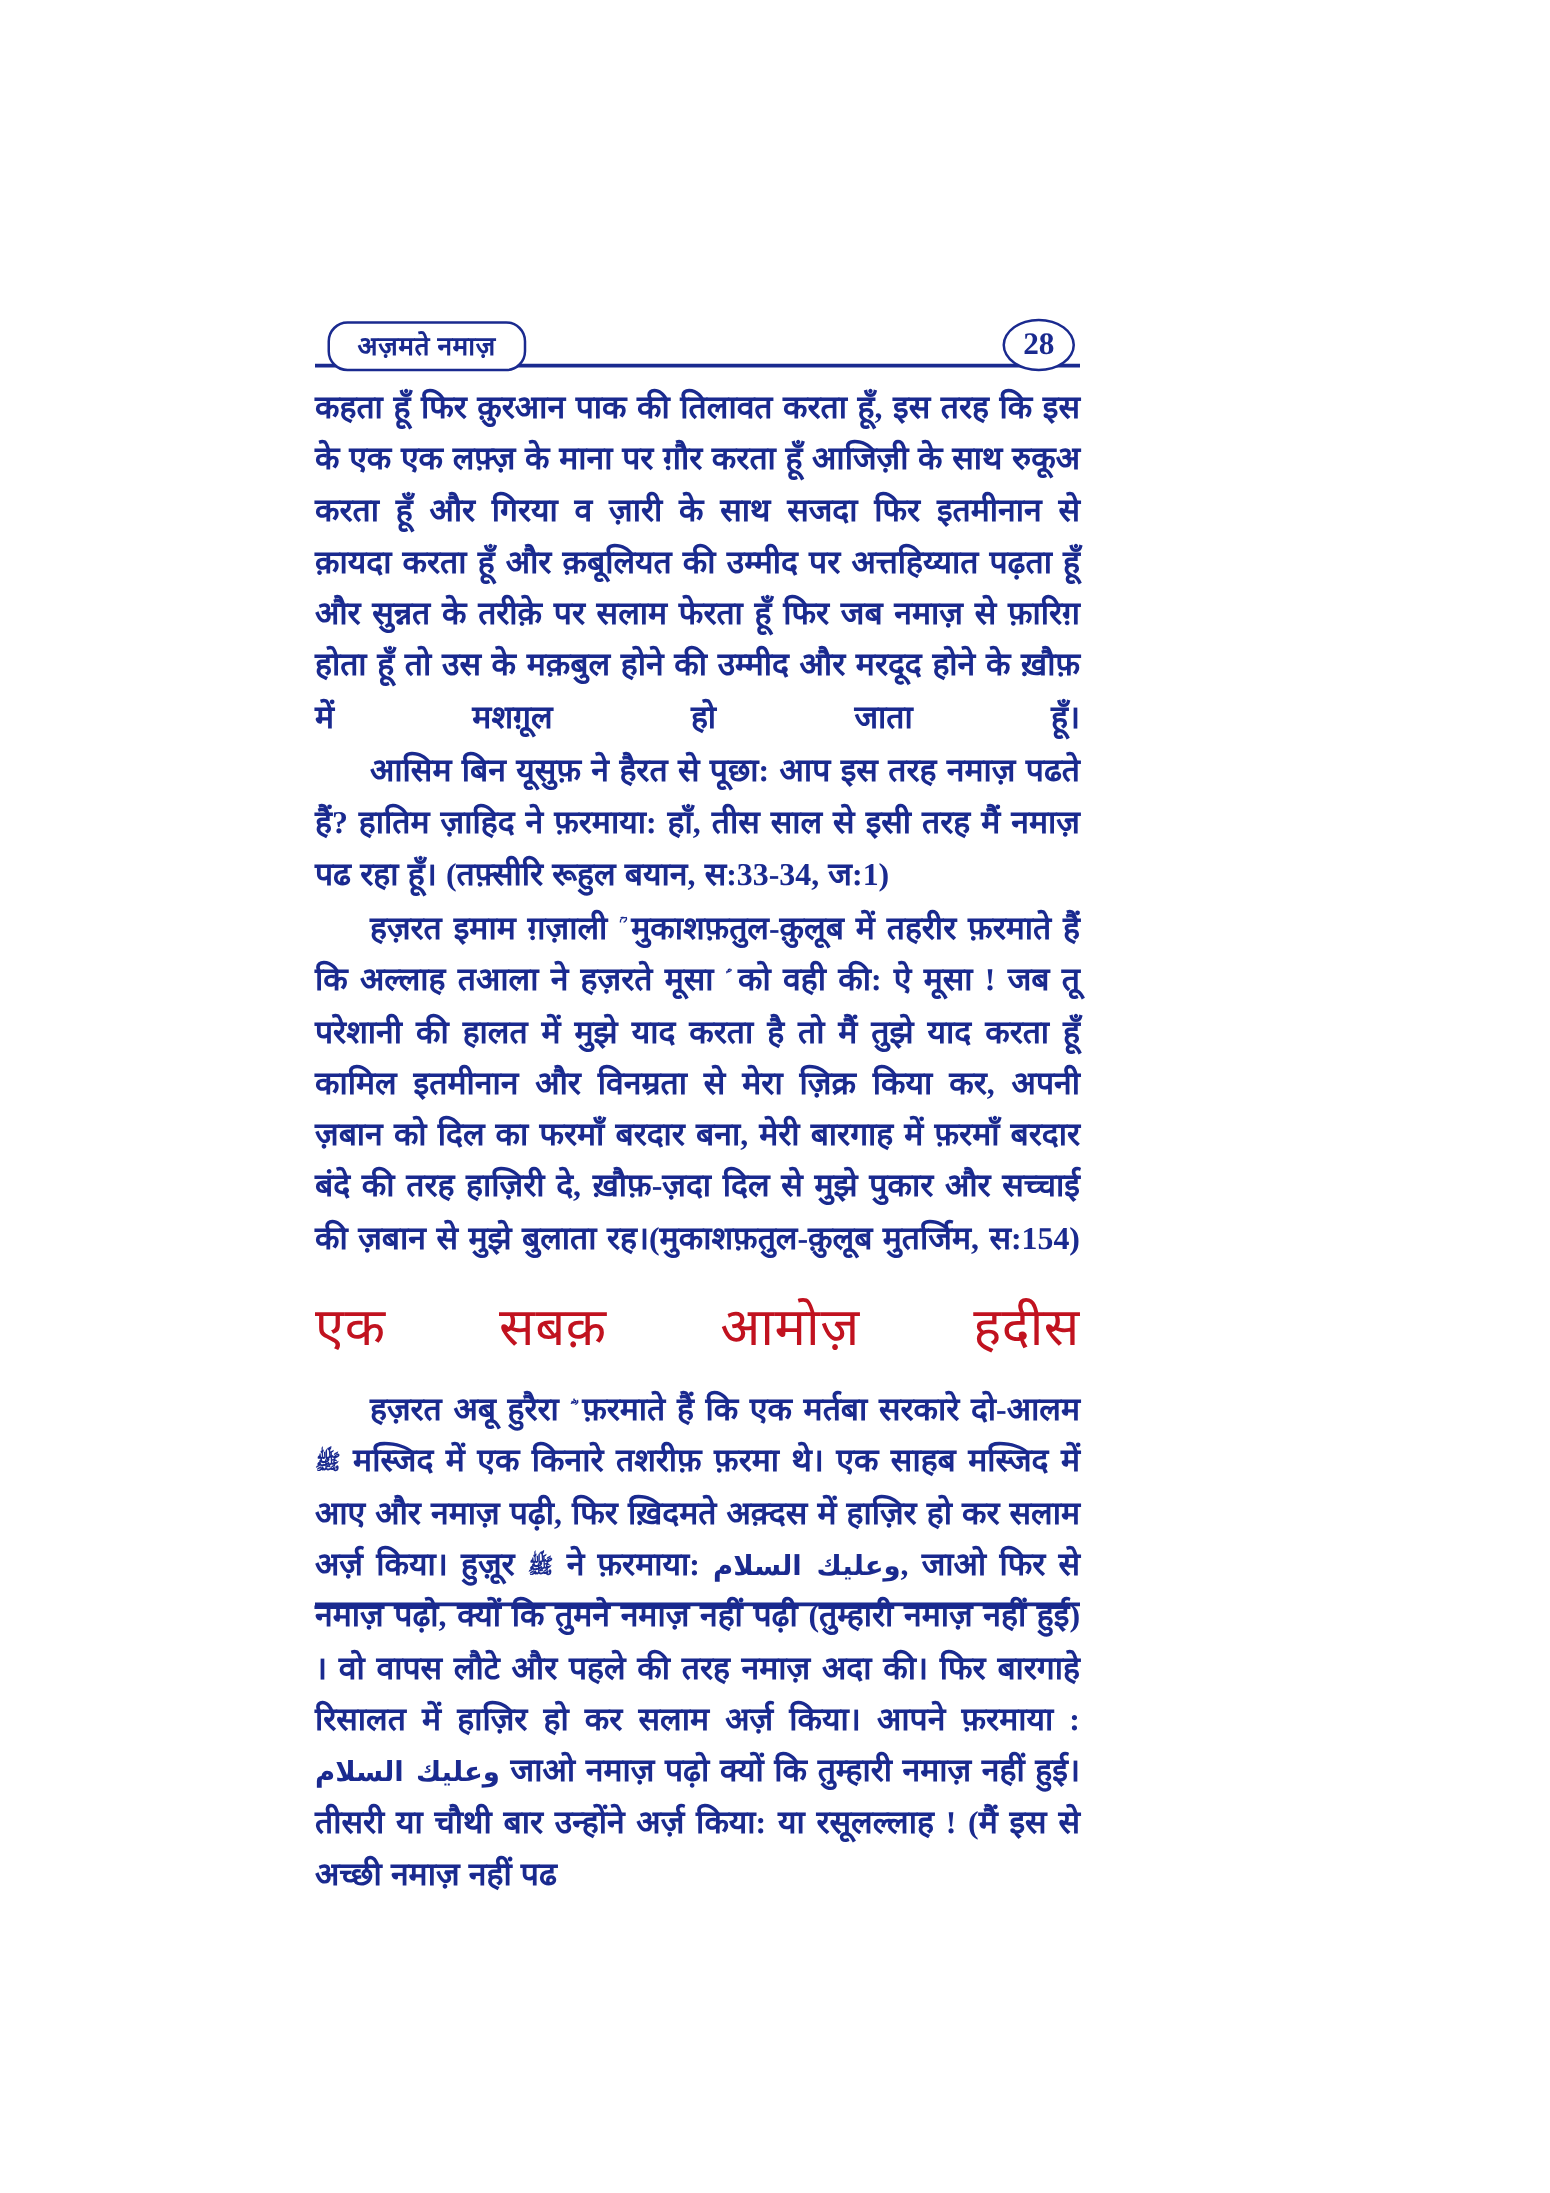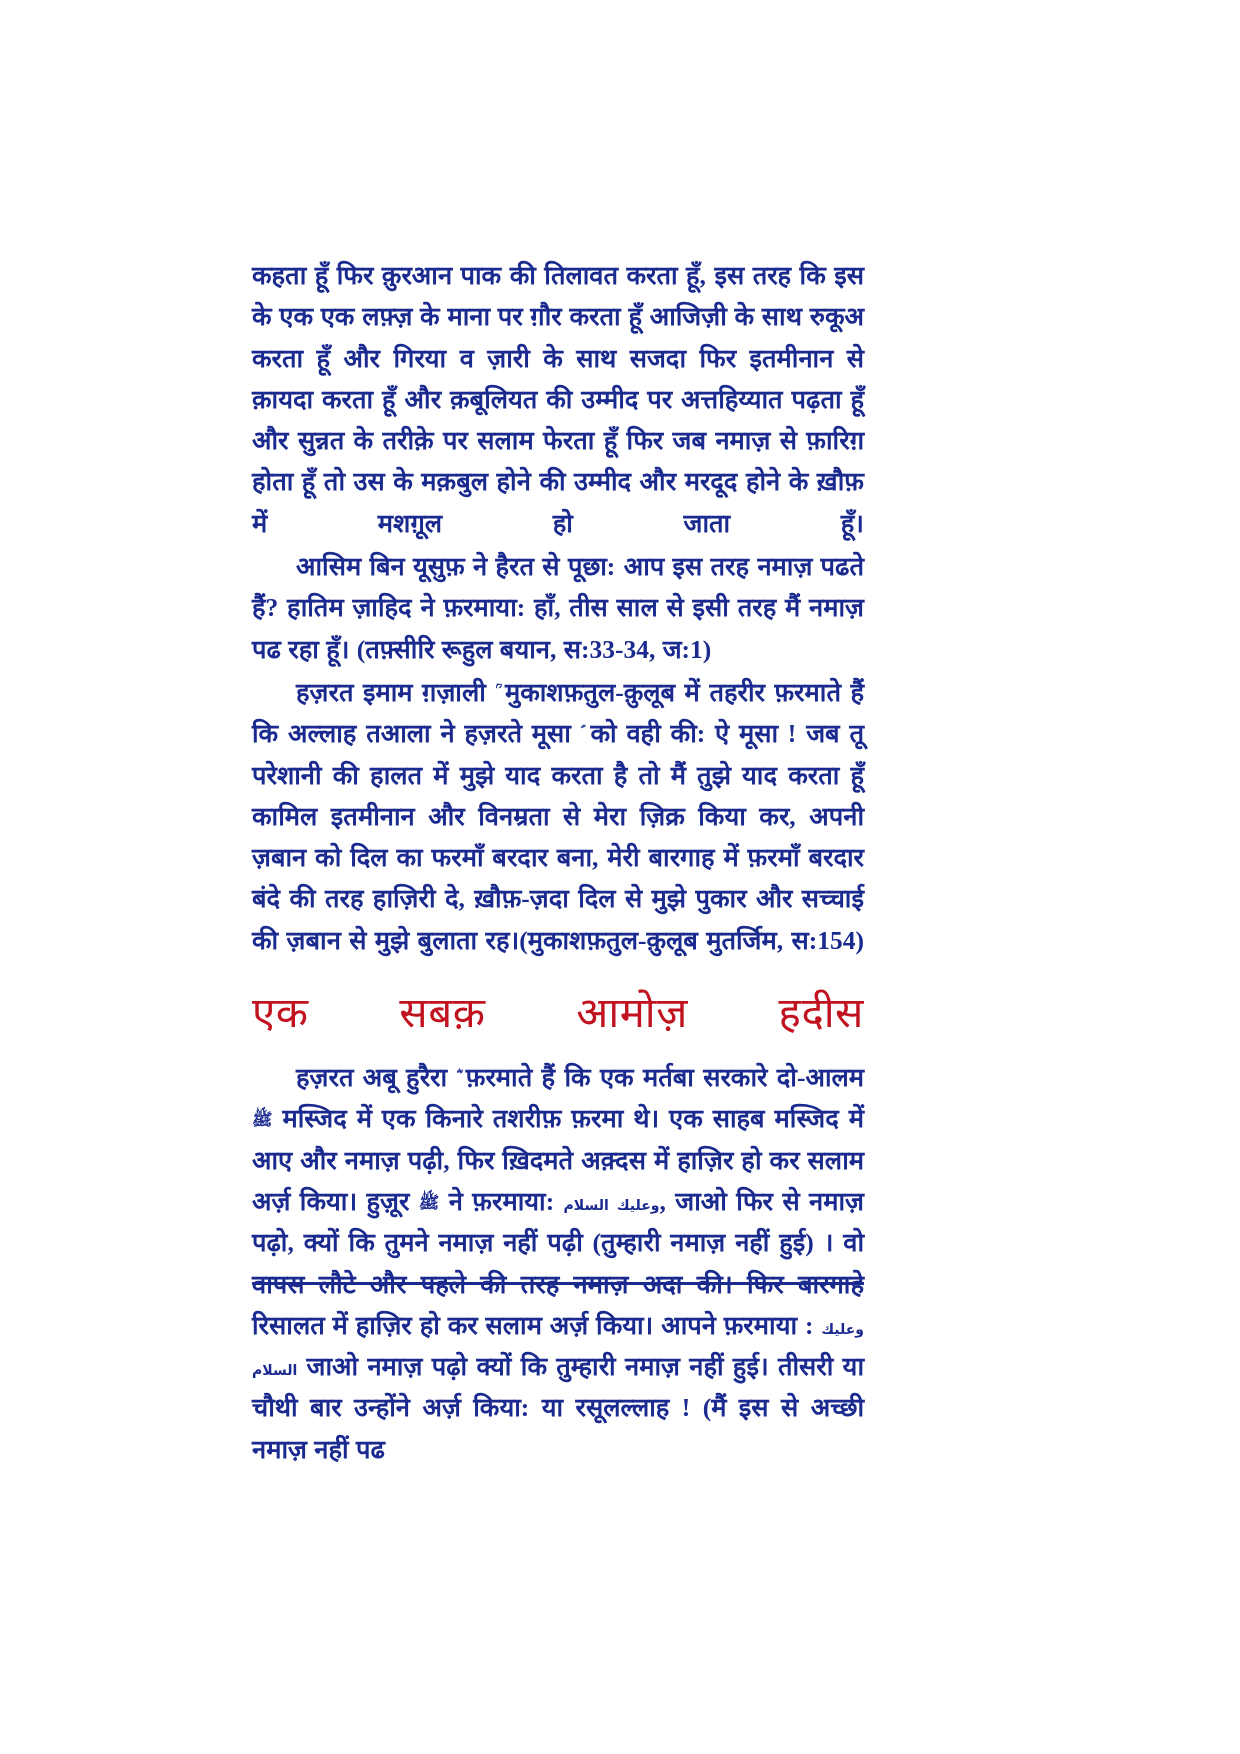--- a/index.html
+++ b/index.html
@@ -90,21 +90,21 @@
     text-align-last: justify;
   }
   p.para.indent {
     text-indent: 44px;
   }
   p.para.last-left {
     text-align-last: left;
   }
   .arabic {
     font-family: "DejaVu Sans", sans-serif;
-    font-size: 14px;
+    font-size: 22px;
     direction: rtl;
     unicode-bidi: isolate;
   }
   .honorific {
     font-family: "DejaVu Sans", sans-serif;
     font-size: 17px;
     color: #1a2a8f;
     vertical-align: 2px;
   }
   .section-heading {
@@ -124,20 +124,25 @@
     background: #1a2a8f;
   }
 </style>
 </head>
 <body>
 
 <div class="page">
 
   <div class="content">
 
+    <div class="header">
+      <div class="header-rule"></div>
+      <div class="book-title-pill">अज़मते नमाज़</div>
+      <div class="page-num-pill">28</div>
+    </div>
 
     <div class="body-text">
 
       <p class="para">कहता हूँ फिर क़ुरआन पाक की तिलावत करता हूँ, इस तरह कि इस के एक एक लफ़्ज़ के माना पर ग़ौर करता हूँ आजिज़ी के साथ रुकूअ करता हूँ और गिरया व ज़ारी के साथ सजदा फिर इतमीनान से क़ायदा करता हूँ और क़बूलियत की उम्मीद पर अत्तहिय्यात पढ़ता हूँ और सुन्नत के तरीक़े पर सलाम फेरता हूँ फिर जब नमाज़ से फ़ारिग़ होता हूँ तो उस के मक़बुल होने की उम्मीद और मरदूद होने के ख़ौफ़ में मशग़ूल हो जाता हूँ।</p>
 
       <p class="para indent last-left">आसिम बिन यूसुफ़ ने हैरत से पूछा: आप इस तरह नमाज़ पढते हैं? हातिम ज़ाहिद ने फ़रमाया: हाँ, तीस साल से इसी तरह मैं नमाज़ पढ रहा हूँ। (तफ़्सीरि रूहुल बयान, स:33-34, ज:1)</p>
 
       <p class="para indent"><span>हज़रत इमाम ग़ज़ाली </span><span class="honorific">ؒ</span><span> मुकाशफ़तुल-क़ुलूब में तहरीर फ़रमाते हैं कि अल्लाह तआला ने हज़रते मूसा </span><span class="honorific">ؑ</span><span> को वही की: ऐ मूसा ! जब तू परेशानी की हालत में मुझे याद करता है तो मैं तुझे याद करता हूँ कामिल इतमीनान और विनम्रता से मेरा ज़िक्र किया कर, अपनी ज़बान को दिल का फरमाँ बरदार बना, मेरी बारगाह में फ़रमाँ बरदार बंदे की तरह हाज़िरी दे, ख़ौफ़-ज़दा दिल से मुझे पुकार और सच्चाई की ज़बान से मुझे बुलाता रह।(मुकाशफ़तुल-क़ुलूब मुतर्जिम, स:154)</span></p>
 
       <h2 class="section-heading">एक सबक़ आमोज़ हदीस</h2>

